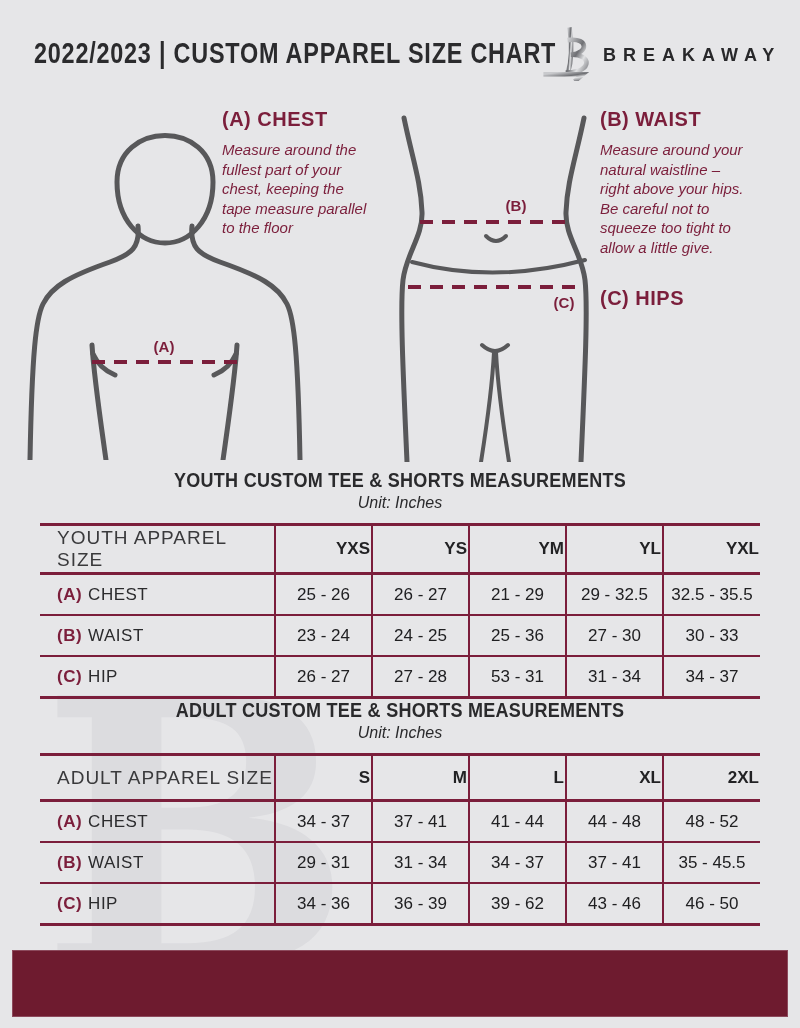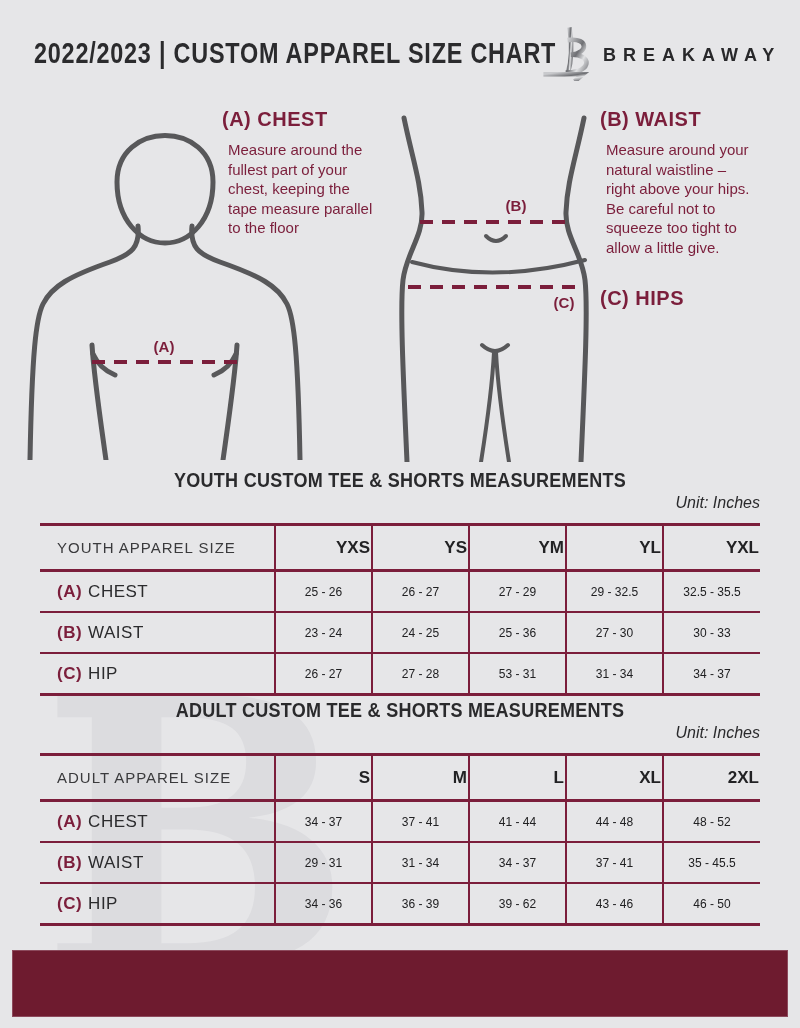--- a/index.html
+++ b/index.html
@@ -24,66 +24,66 @@
   .brand{
     position:absolute;left:603px;top:45px;z-index:1;
     font-size:18px;font-weight:bold;letter-spacing:7px;color:#28282a;white-space:nowrap;
   }
   
   .sec-head{
     position:absolute;z-index:1;font-size:20px;font-weight:bold;
     color:#7b1e3b;letter-spacing:.5px;white-space:nowrap;
   }
   .sec-body{
-    position:absolute;z-index:1;font-size:15px;
-    color:#7b1e3b;line-height:19.5px;white-space:pre-line;margin-left:6px;
+    position:absolute;z-index:1;font-size:15px;font-style:italic;
+    color:#7b1e3b;line-height:19.5px;white-space:pre-line;
   }
   #chest-head{left:222px;top:108px;}
   #chest-body{left:222px;top:140px;width:190px;}
   #waist-head{left:600px;top:108px;}
   #waist-body{left:600px;top:140px;width:180px;}
   #hips-head{left:600px;top:287px;}
   #hips-body{left:600px;top:318px;width:185px;}
   .fig{position:absolute;z-index:1;}
   #fig-torso{left:12px;top:102px;}
   #fig-lower{left:388px;top:112px;}
   
   .tbl-wrap{position:absolute;left:40px;width:720px;z-index:1;}
   #youth-wrap{top:468px;}
   #adult-wrap{top:698px;}
   .tbl-title{
     text-align:center;font-size:20px;font-weight:bold;color:#2a2a2c;
     letter-spacing:.3px;transform:scaleX(.9);transform-origin:center;
     margin:0;line-height:24px;
   }
   .tbl-sub{
-    text-align:right;font-size:16px;font-style:italic;color:#2a2a2c;
+    text-align:center;font-size:16px;font-style:italic;color:#2a2a2c;
     margin:0 0 9px 0;line-height:22px;
   }
   table.size-table{
     width:720px;border-collapse:collapse;table-layout:fixed;
     border-top:3px solid #7b1e3b;border-bottom:3px solid #7b1e3b;
   }
   table.size-table col.c0{width:235px;}
   table.size-table col.cn{width:97px;}
   table.size-table thead th{
     height:41px;border-bottom:3px solid #7b1e3b;
     font-size:17px;font-weight:bold;color:#222224;text-align:right;vertical-align:middle;
   }
   table.size-table thead th.lbl{
-    font-weight:normal;font-size:15px;color:#3a3a3c;letter-spacing:1px;
+    font-weight:normal;font-size:19px;color:#3a3a3c;letter-spacing:1px;
     text-align:left;padding-left:17px;
   }
   table.size-table td,table.size-table tbody th{
     height:37px;border-top:2px solid #7b1e3b;vertical-align:middle;
   }
   table.size-table tbody tr:first-child td,
   table.size-table tbody tr:first-child th{border-top:none;}
   table.size-table td.val{
-    font-size:12px;color:#202022;text-align:center;
+    font-size:17px;color:#202022;text-align:center;
   }
   table.size-table tbody th.rowlbl{
     text-align:left;padding-left:17px;font-size:17px;font-weight:normal;
     color:#2b2b2d;letter-spacing:.5px;white-space:nowrap;
   }
   table.size-table tbody th.rowlbl .pfx{
     color:#7b1e3b;font-weight:bold;margin-right:6px;
   }
   table.size-table .vline{border-left:2px solid #7b1e3b;}
   
@@ -187,21 +187,21 @@
             <th class="vline">YM</th>
             <th class="vline">YL</th>
             <th class="vline">YXL</th>
           </tr>
         </thead>
         <tbody>
           <tr>
             <th class="rowlbl"><span class="pfx">(A)</span><span>CHEST</span></th>
             <td class="val vline">25 - 26</td>
             <td class="val vline">26 - 27</td>
-            <td class="val vline">27 - 29</td>
+            <td class="val vline">21 - 29</td>
             <td class="val vline">29 - 32.5</td>
             <td class="val vline">32.5 - 35.5</td>
           </tr>
           <tr>
             <th class="rowlbl"><span class="pfx">(B)</span><span>WAIST</span></th>
             <td class="val vline">23 - 24</td>
             <td class="val vline">24 - 25</td>
             <td class="val vline">25 - 36</td>
             <td class="val vline">27 - 30</td>
             <td class="val vline">30 - 33</td>

